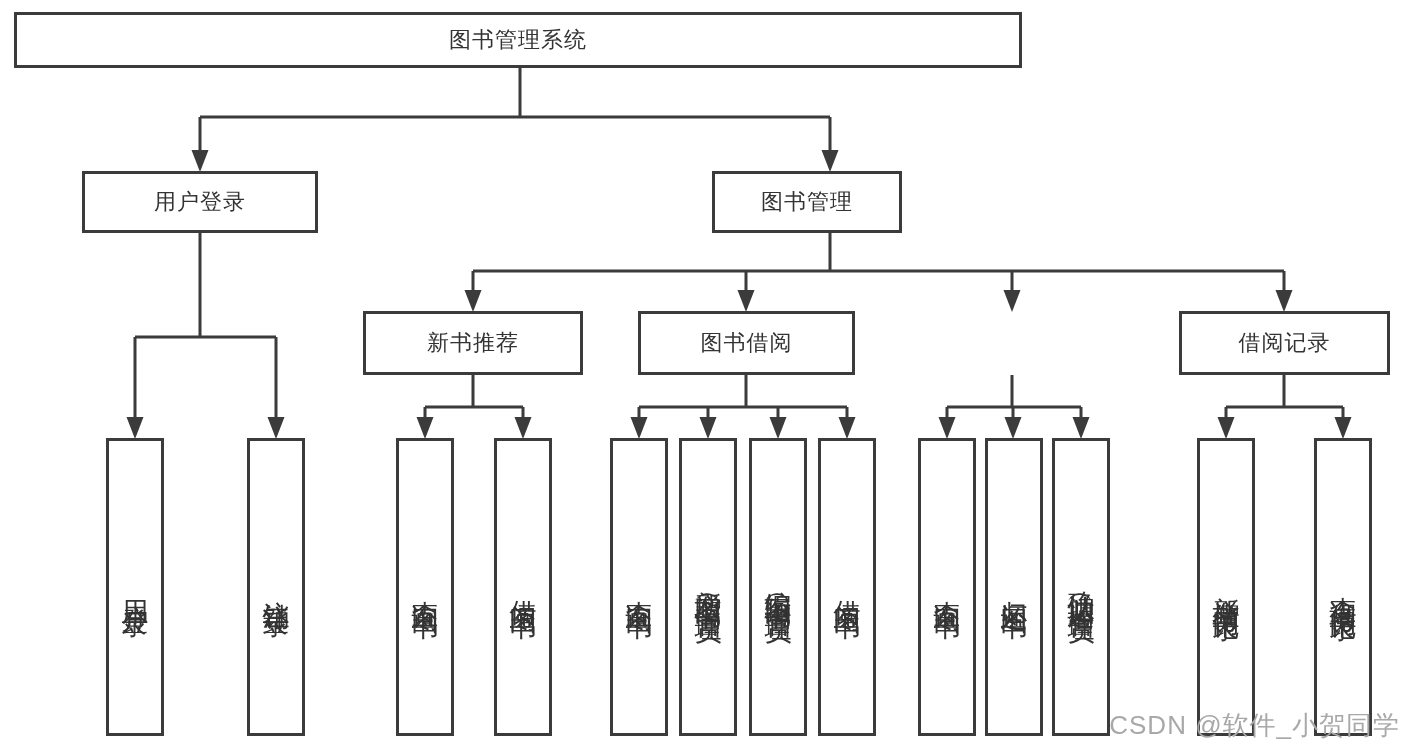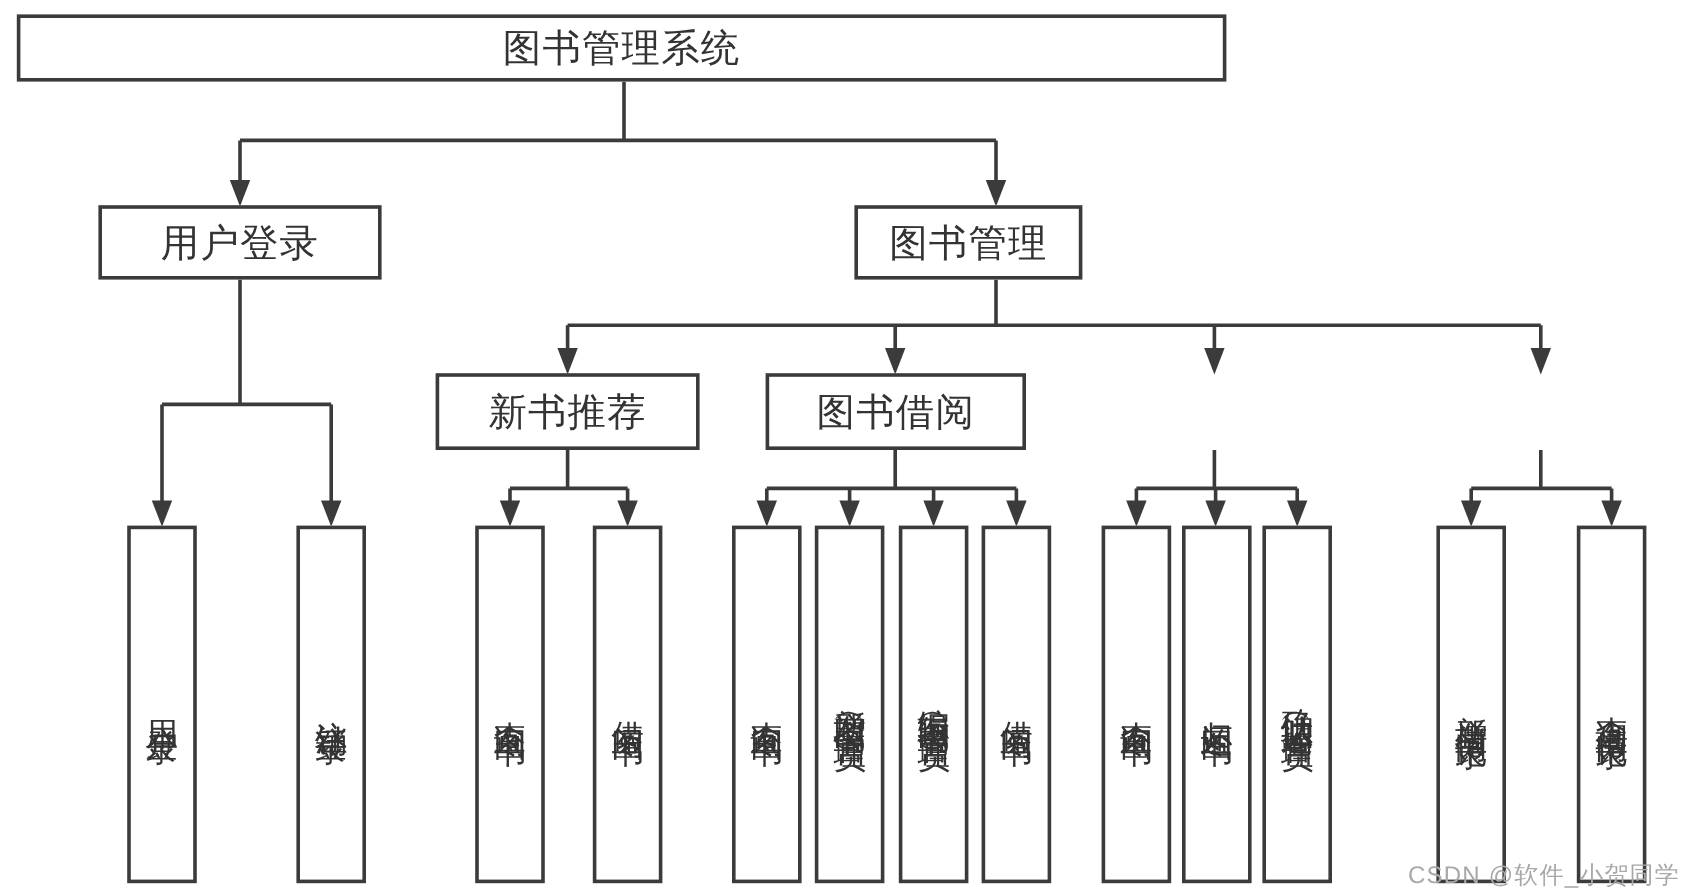--- a/index.html
+++ b/index.html
@@ -23,39 +23,39 @@
   .box{
     position:absolute;
     box-sizing:border-box;
     border:3px solid var(--line);
     background:#fff;
     white-space:nowrap;
     overflow:hidden;
   }
   .h{
     text-align:center;
-    font-size:32px;
+    font-size:22px;
     letter-spacing:1px;
   }
   .v{
     writing-mode:vertical-lr;
     text-orientation:mixed;
     text-align:center;
     font-size:27px;
     letter-spacing:4px;
     line-height:52px;
     height:298px;
     width:58px;
     top:438px;
   }
   .watermark{
     position:absolute;
     right:5px;
     bottom:4px;
-    font-size:20px;
+    font-size:26px;
     letter-spacing:1px;
     color:var(--watermark);
     z-index:5;
   }
 </style>
 </head>
 <body>
 
 <div class="canvas">
 
@@ -95,20 +95,21 @@
     <path class="head" d="M1343,439 l-8.5,-22 l17,0 Z"></path>
   </svg>
 
   <div class="box h" style="left:14px;top:12px;width:1008px;height:56px;line-height:50px">图书管理系统</div>
 
   <div class="box h" style="left:82px;top:171px;width:236px;height:62px;line-height:56px">用户登录</div>
   <div class="box h" style="left:712px;top:171px;width:190px;height:62px;line-height:56px">图书管理</div>
 
   <div class="box h" style="left:638px;top:311px;width:217px;height:64px;line-height:58px">图书借阅</div>
   <div class="box h" style="left:363px;top:311px;width:220px;height:64px;line-height:58px">新书推荐</div>
+  <div class="box h" style="left:1179px;top:311px;width:211px;height:64px;line-height:58px">借阅记录</div>
 
   <div class="box v" style="left:106px">用户登录</div>
   <div class="box v" style="left:247px">注销登录</div>
 
   <div class="box v" style="left:396px">查询图书</div>
   <div class="box v" style="left:494px">借阅图书</div>
 
   <div class="box v" style="left:610px">查询图书</div>
   <div class="box v" style="left:679px">新增图书（管理员）</div>
   <div class="box v" style="left:749px">编辑图书（管理员）</div>

